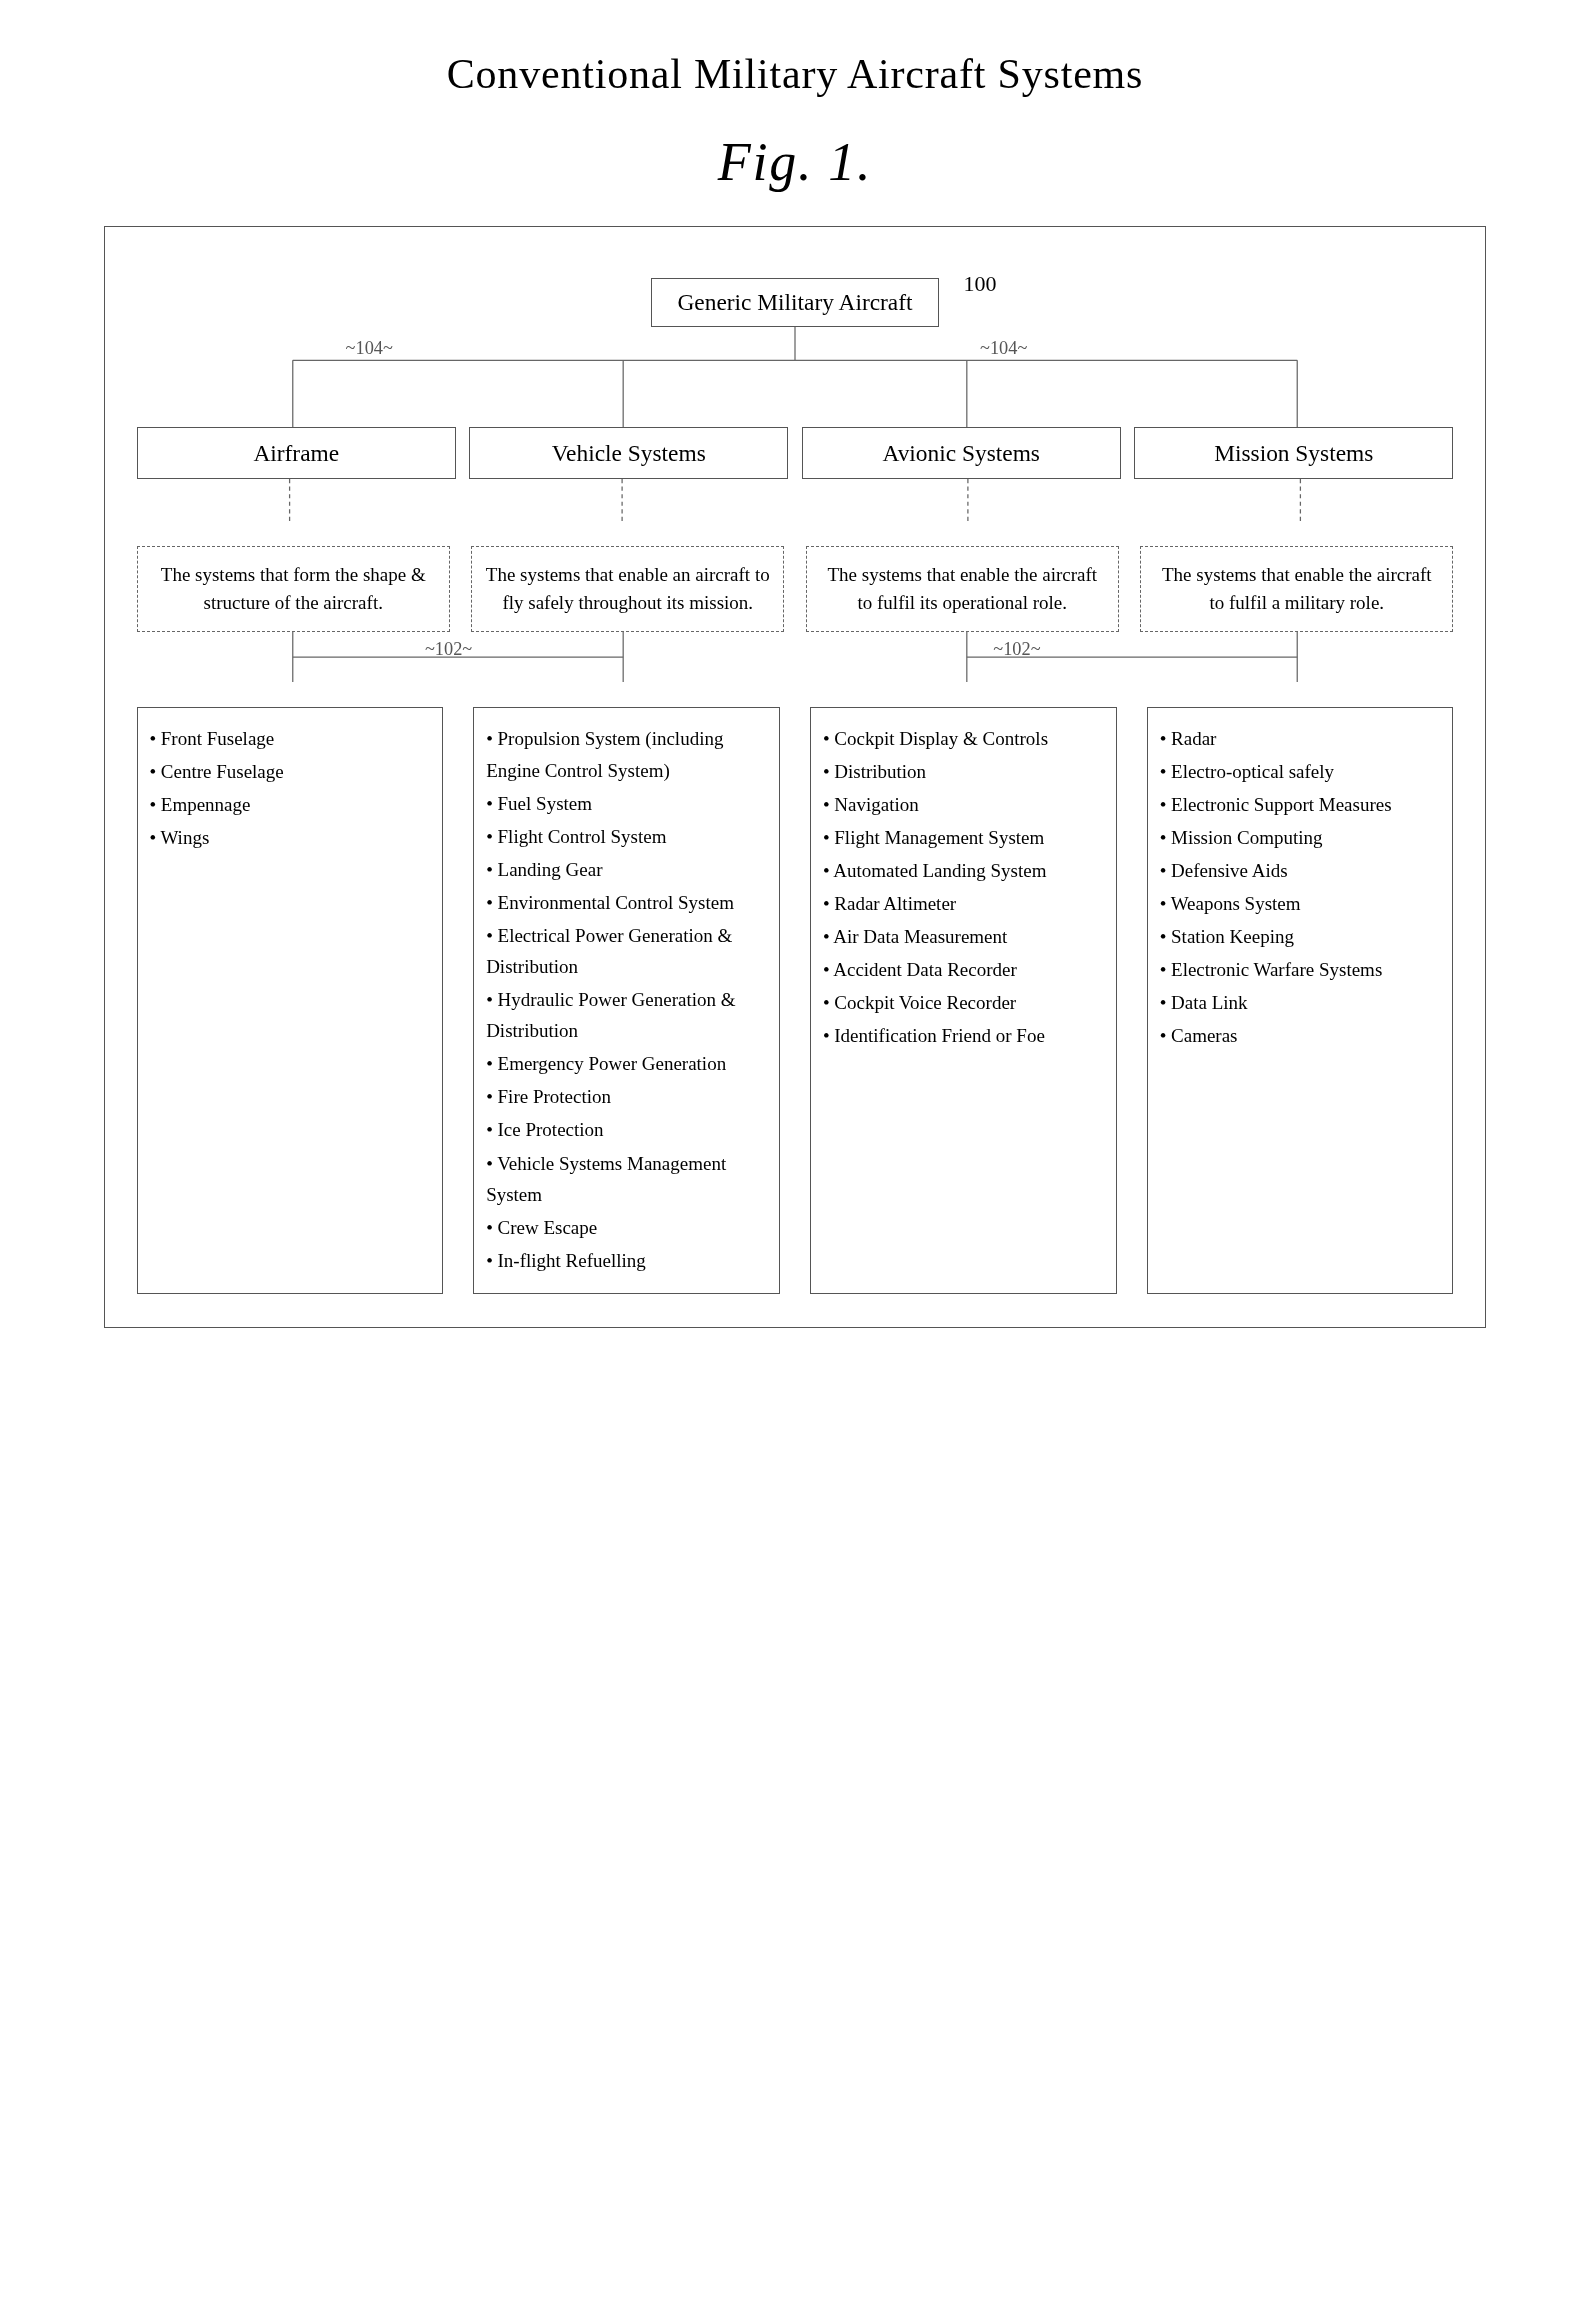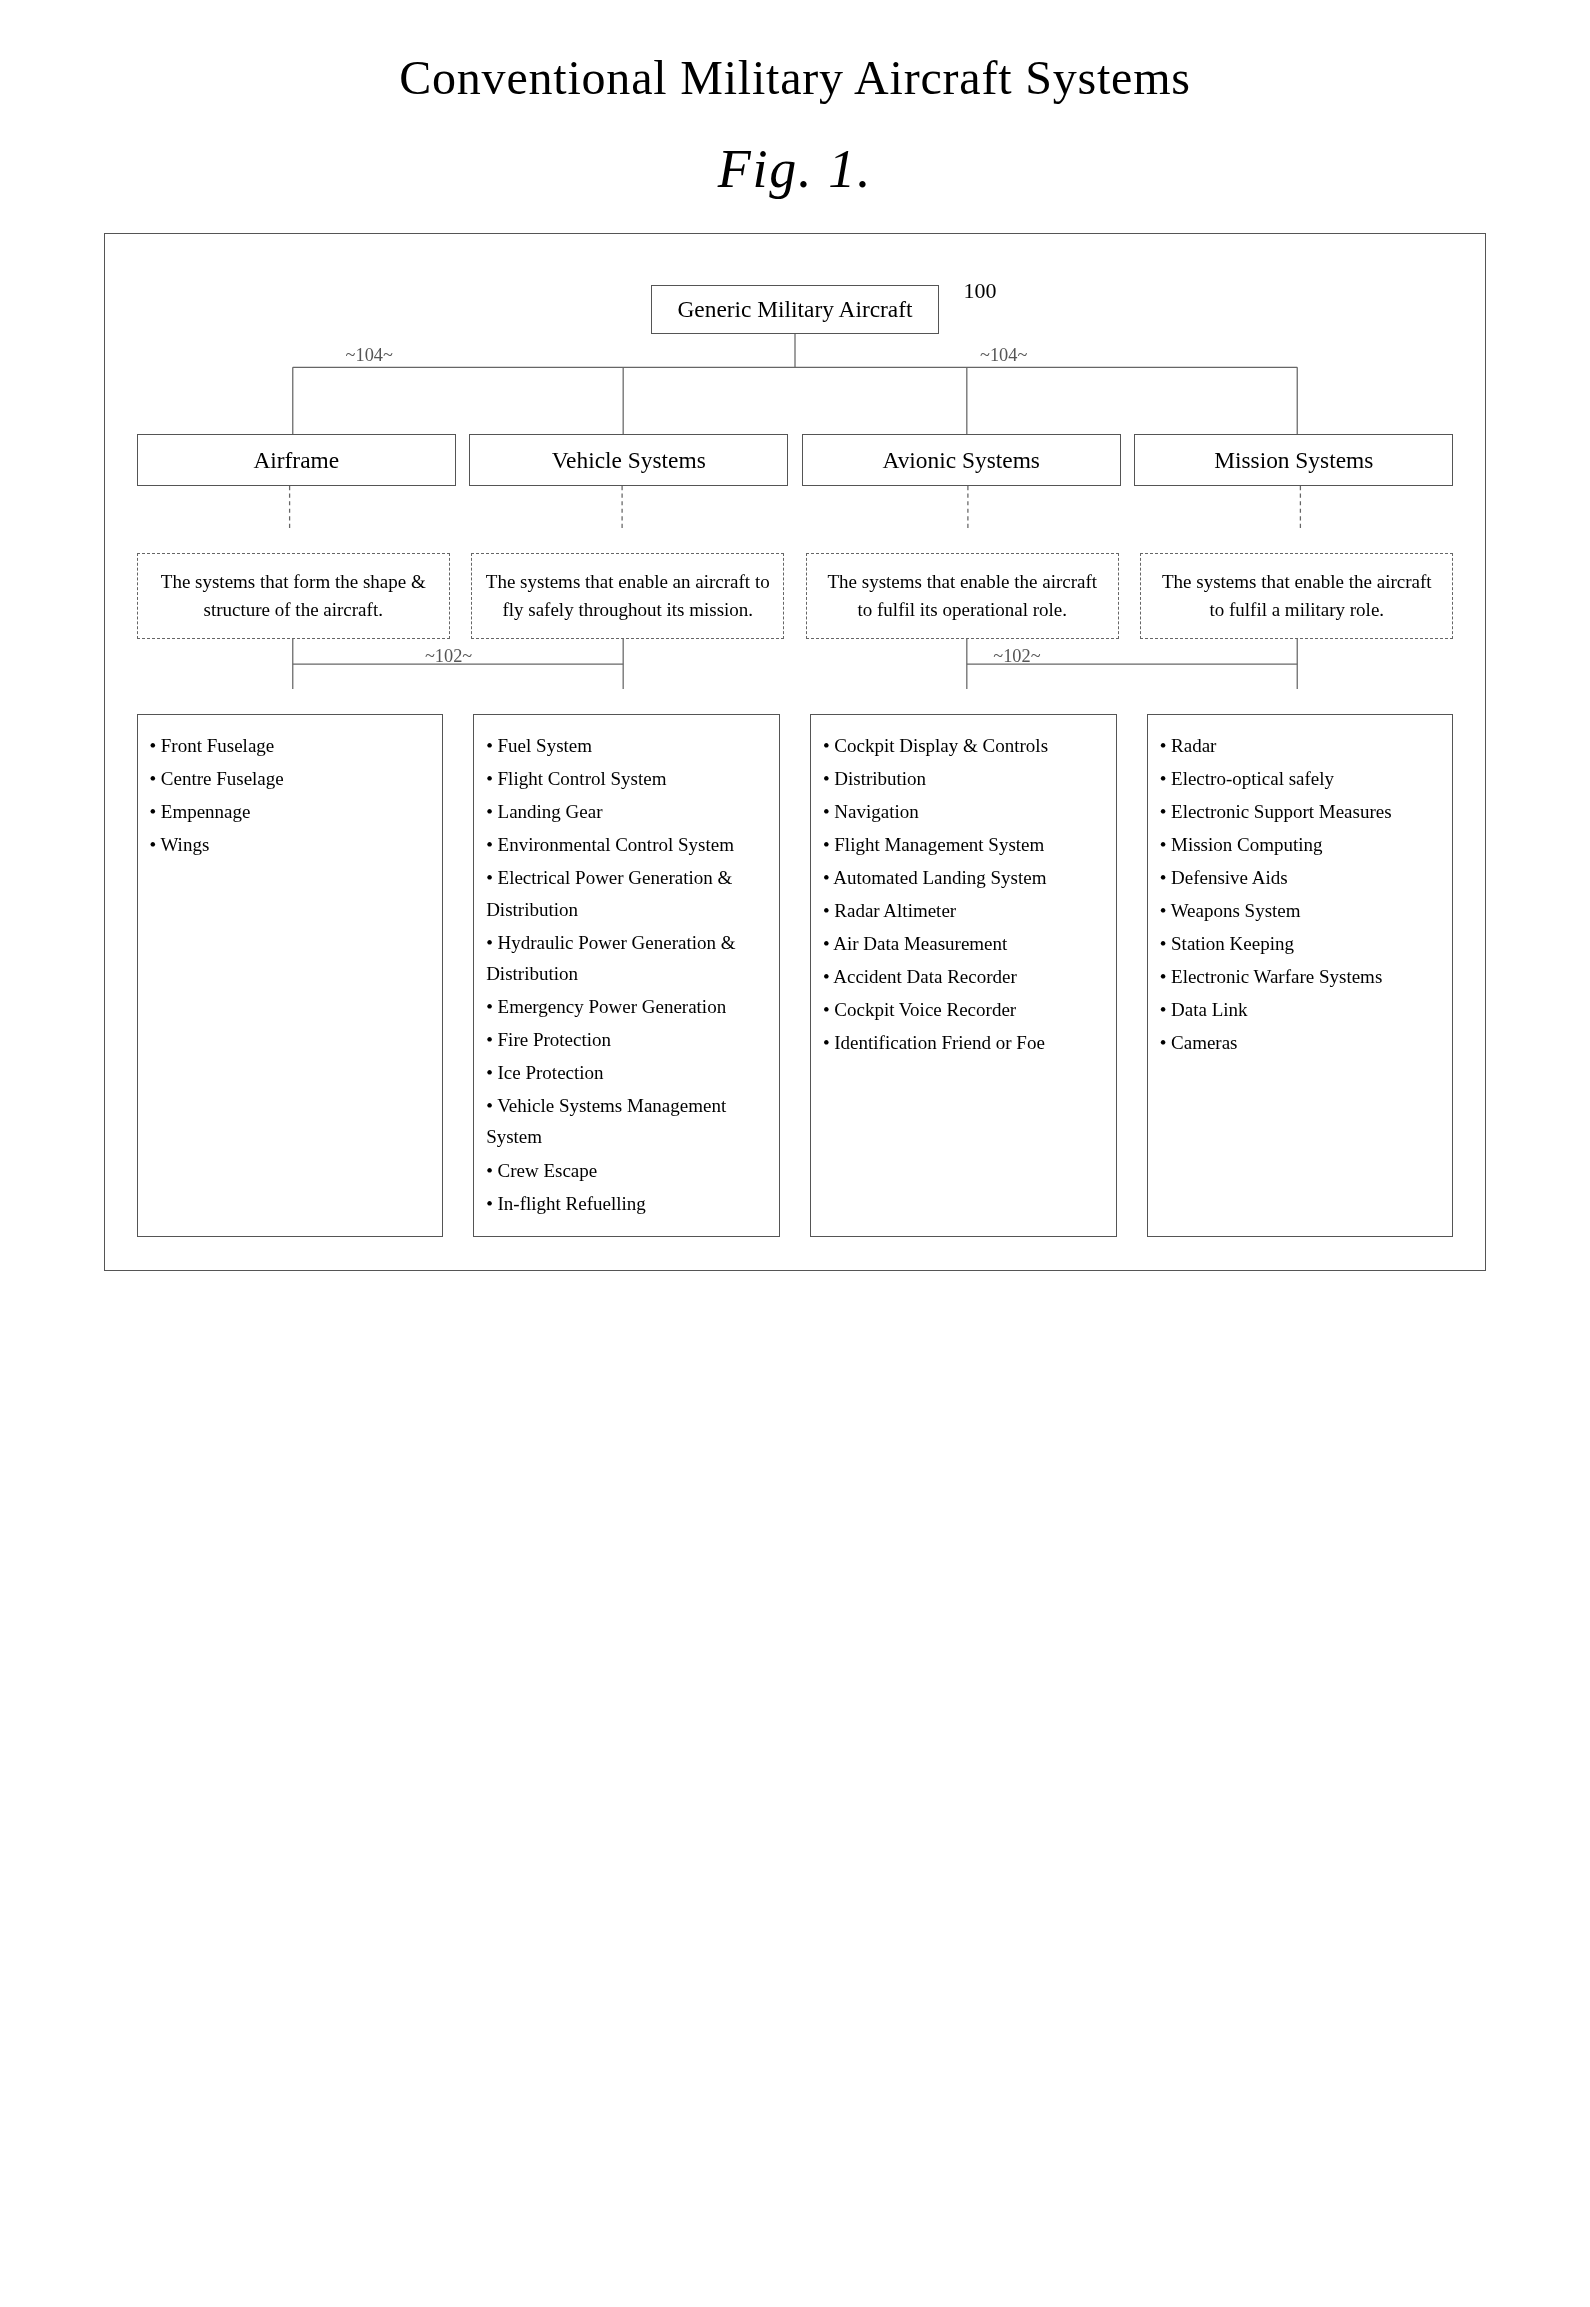--- a/index.html
+++ b/index.html
@@ -7,21 +7,21 @@
       background: #fff;
       font-family: 'Times New Roman', Times, serif;
       width: 1590px;
       min-height: 2307px;
       display: flex;
       flex-direction: column;
       align-items: center;
       padding: 50px 67px 67px 67px;
     }
     .page-title {
-      font-size: 48px;
+      font-size: 42px;
       font-weight: normal;
       margin-bottom: 33px;
       text-align: center;
       letter-spacing: 0.8px;
     }
     .fig-label {
       font-size: 54px;
       font-weight: normal;
       margin-bottom: 33px;
       text-align: center;
@@ -226,20 +226,21 @@
         <ul>
           <li>Front Fuselage</li>
           <li>Centre Fuselage</li>
           <li>Empennage</li>
           <li>Wings</li>
         </ul>
       </div>
 
       <div class="detail-box">
         <ul>
+          <li>Propulsion System (including Engine Control System)</li>
           <li>Fuel System</li>
           <li>Flight Control System</li>
           <li>Landing Gear</li>
           <li>Environmental Control System</li>
           <li>Electrical Power Generation &amp; Distribution</li>
           <li>Hydraulic Power Generation &amp; Distribution</li>
           <li>Emergency Power Generation</li>
           <li>Fire Protection</li>
           <li>Ice Protection</li>
           <li>Vehicle Systems Management System</li>

